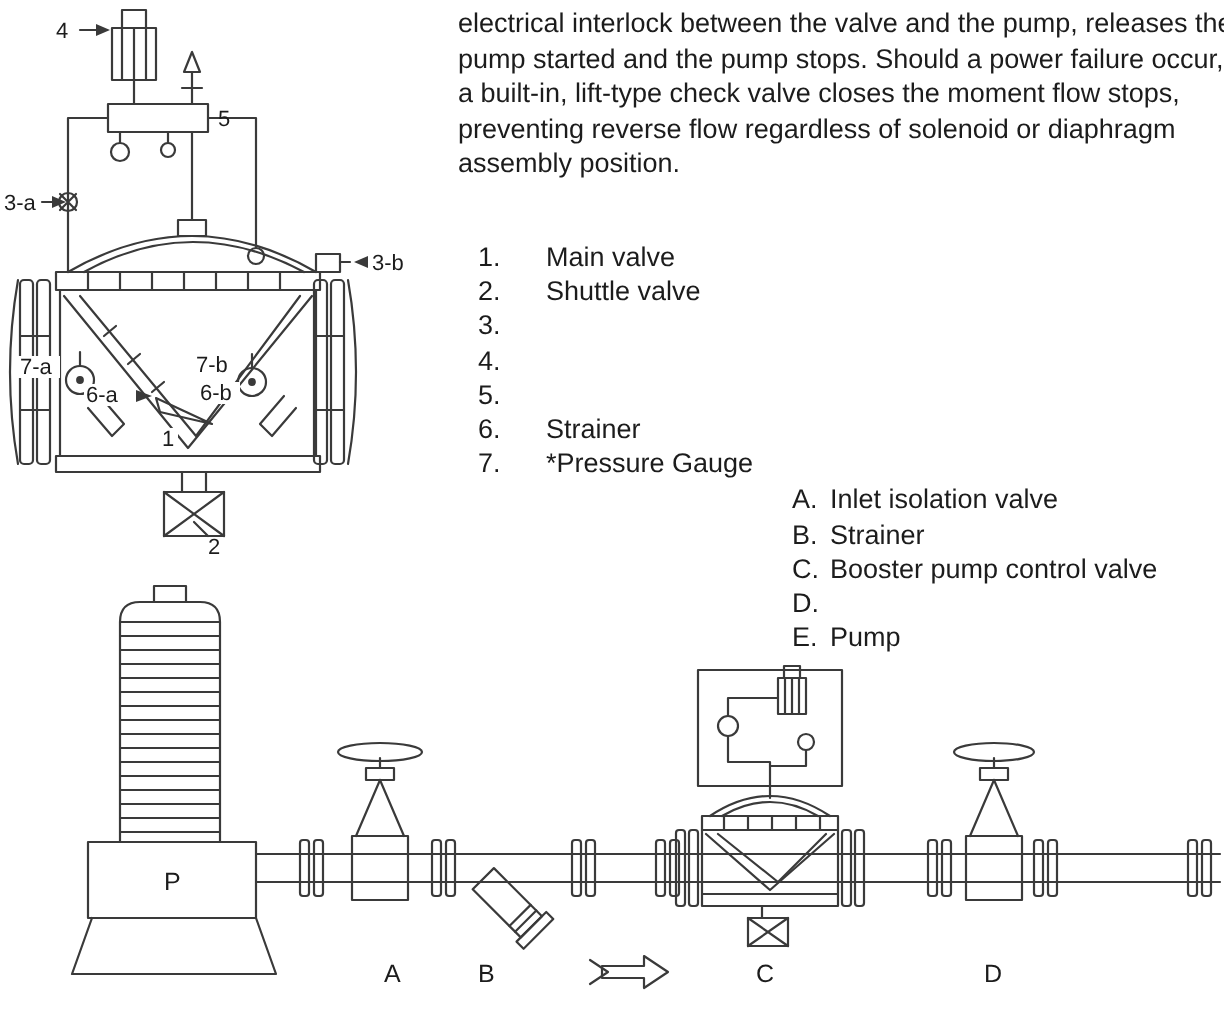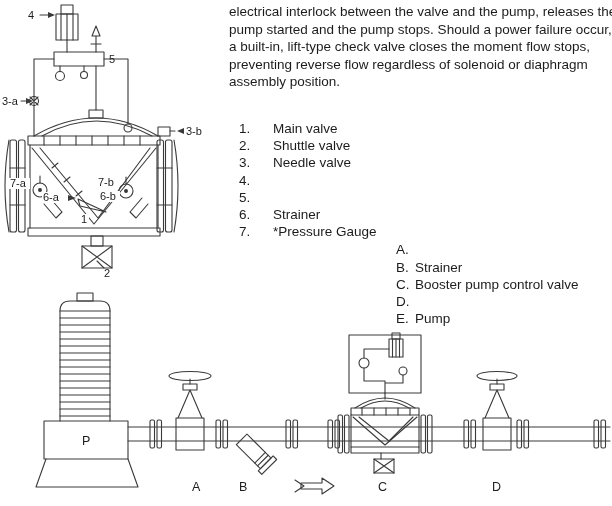--- a/index.html
+++ b/index.html
@@ -159,41 +159,41 @@
       <div class="li">
         <span class="li-num">1.</span>
         <span class="li-label">Main valve</span>
       </div>
       <div class="li">
         <span class="li-num">2.</span>
         <span class="li-label">Shuttle valve</span>
       </div>
       <div class="li">
         <span class="li-num">3.</span>
-        <span class="li-label">Needle valve</span>
       </div>
       <div class="li">
         <span class="li-num">4.</span>
       </div>
       <div class="li">
         <span class="li-num">5.</span>
       </div>
       <div class="li">
         <span class="li-num">6.</span>
         <span class="li-label">Strainer</span>
       </div>
       <div class="li">
         <span class="li-num">7.</span>
         <span class="li-label">*Pressure Gauge</span>
       </div>
     </div>
 
     <div class="num-list letter-list">
       <div class="li">
         <span class="li-num">A.</span>
+        <span class="li-label">Inlet isolation valve</span>
       </div>
       <div class="li">
         <span class="li-num">B.</span>
         <span class="li-label">Strainer</span>
       </div>
       <div class="li">
         <span class="li-num">C.</span>
         <span class="li-label">Booster pump control valve</span>
       </div>
       <div class="li">

